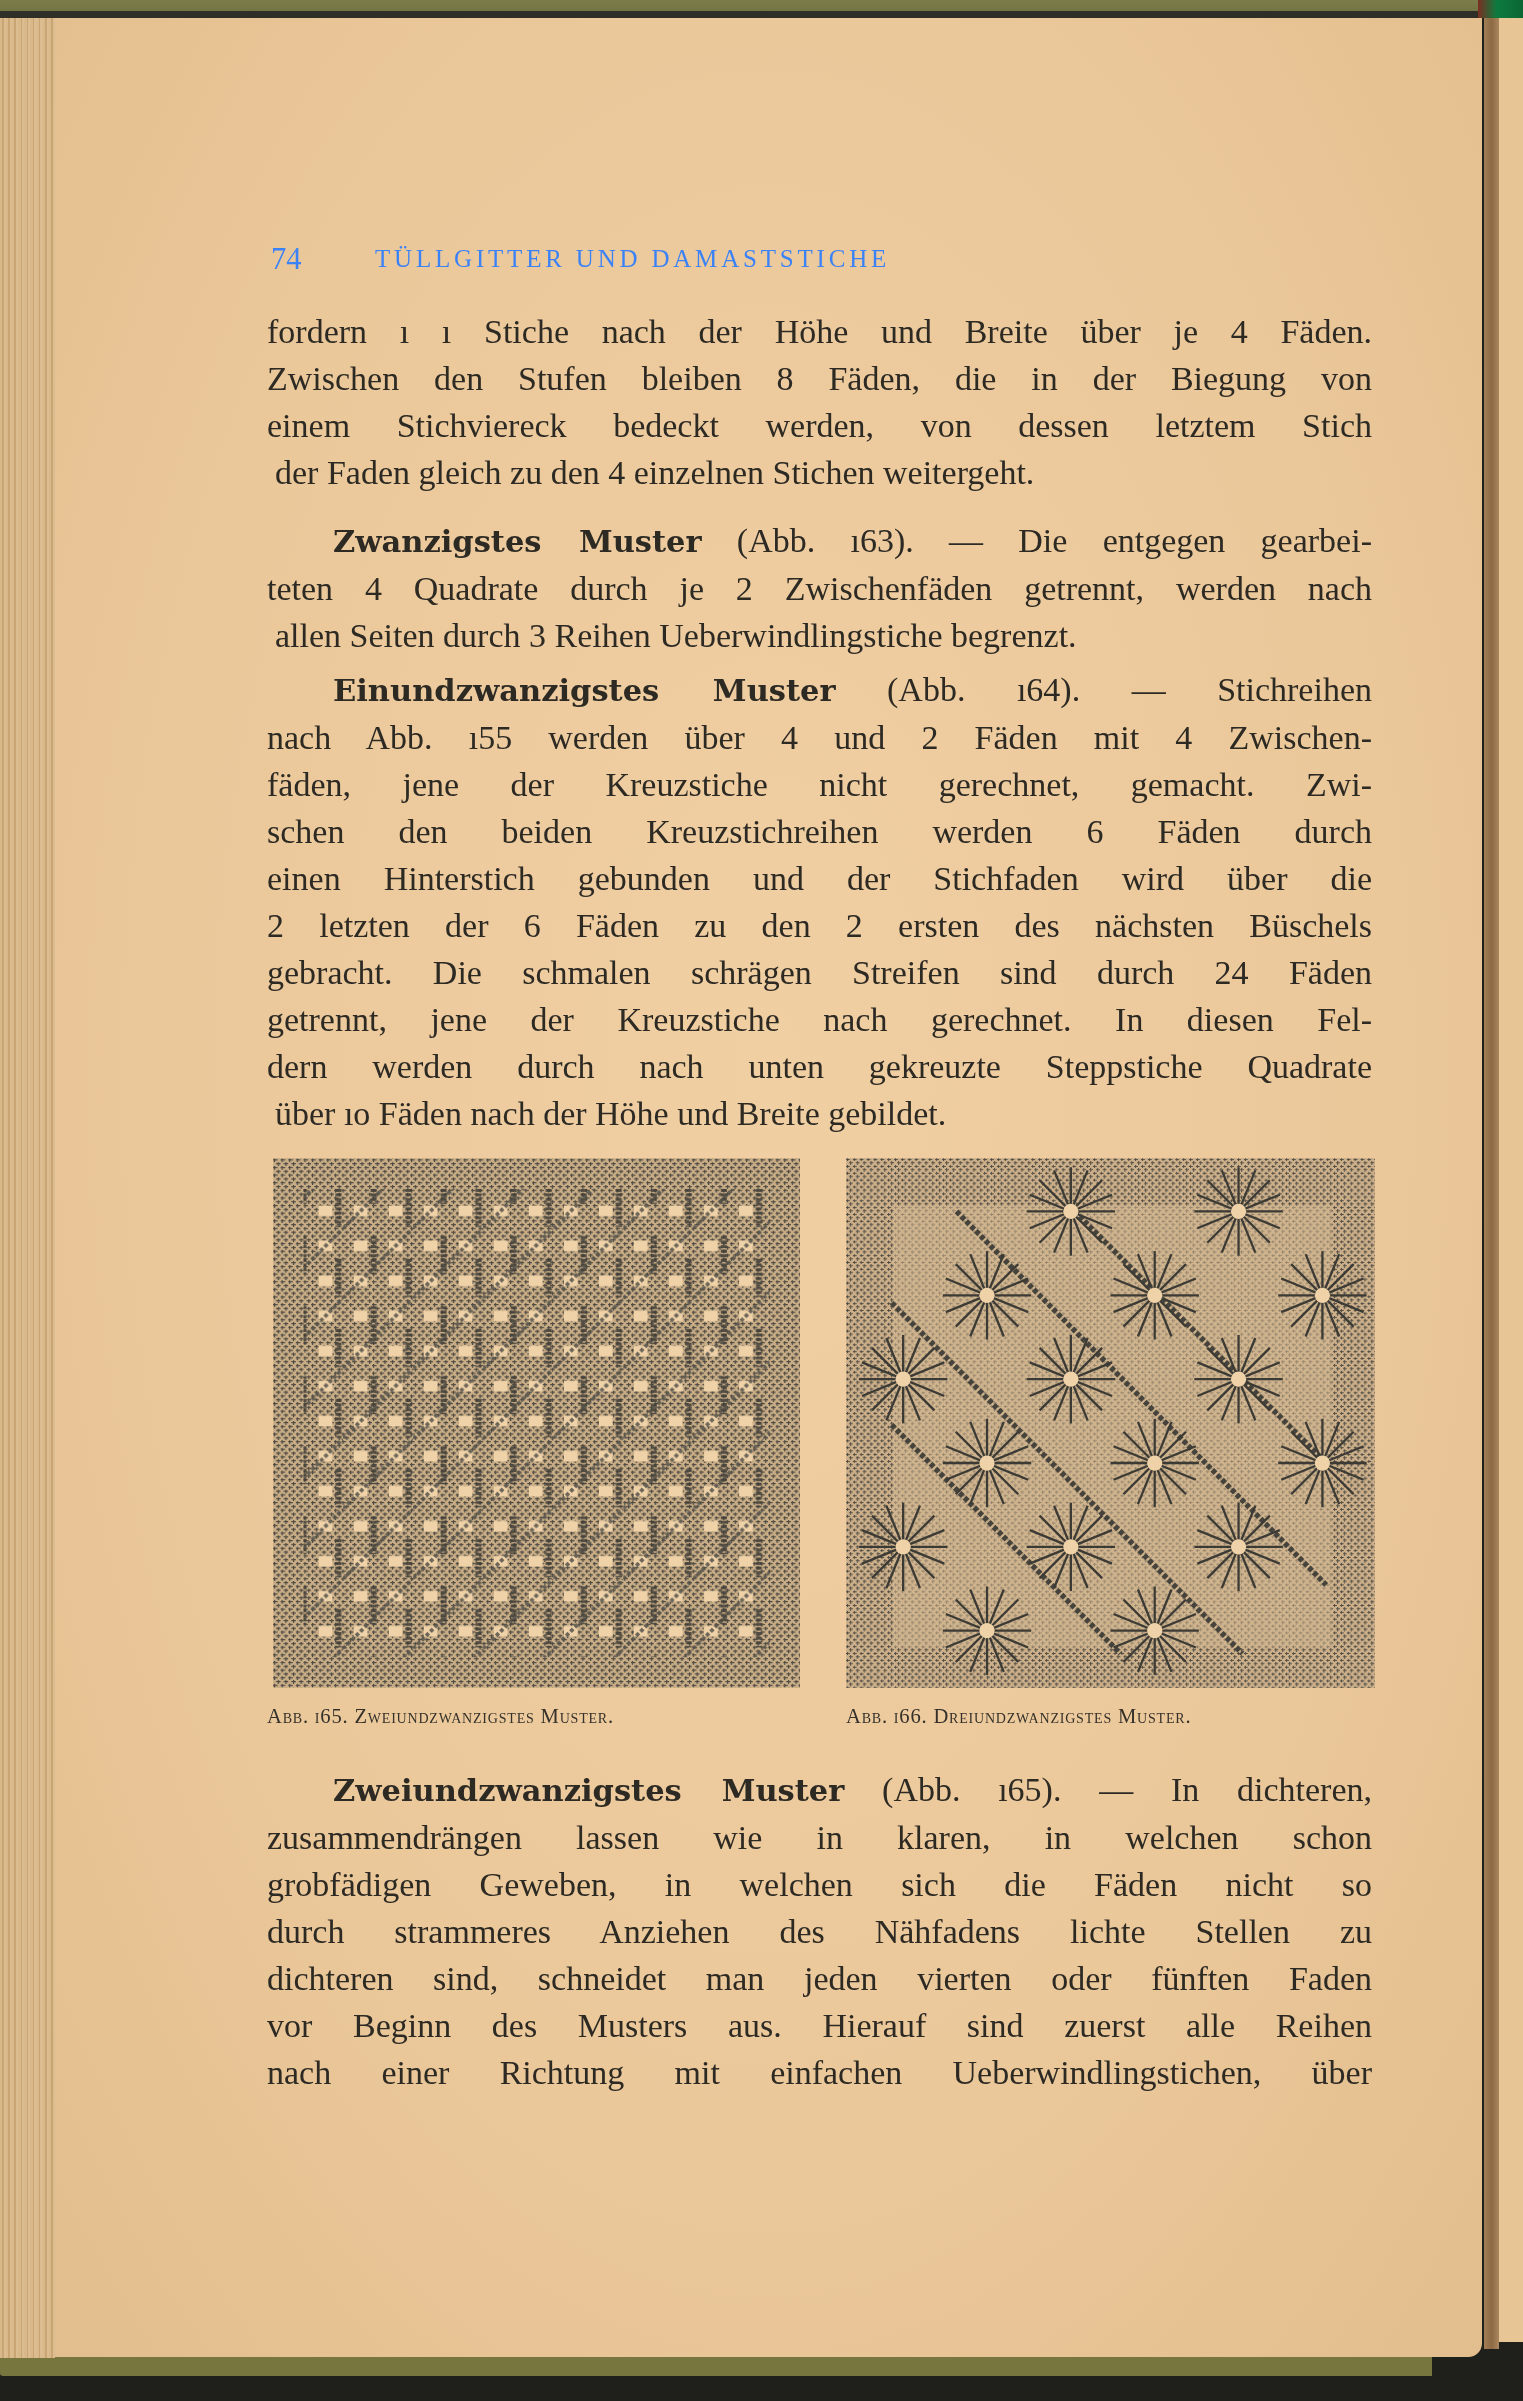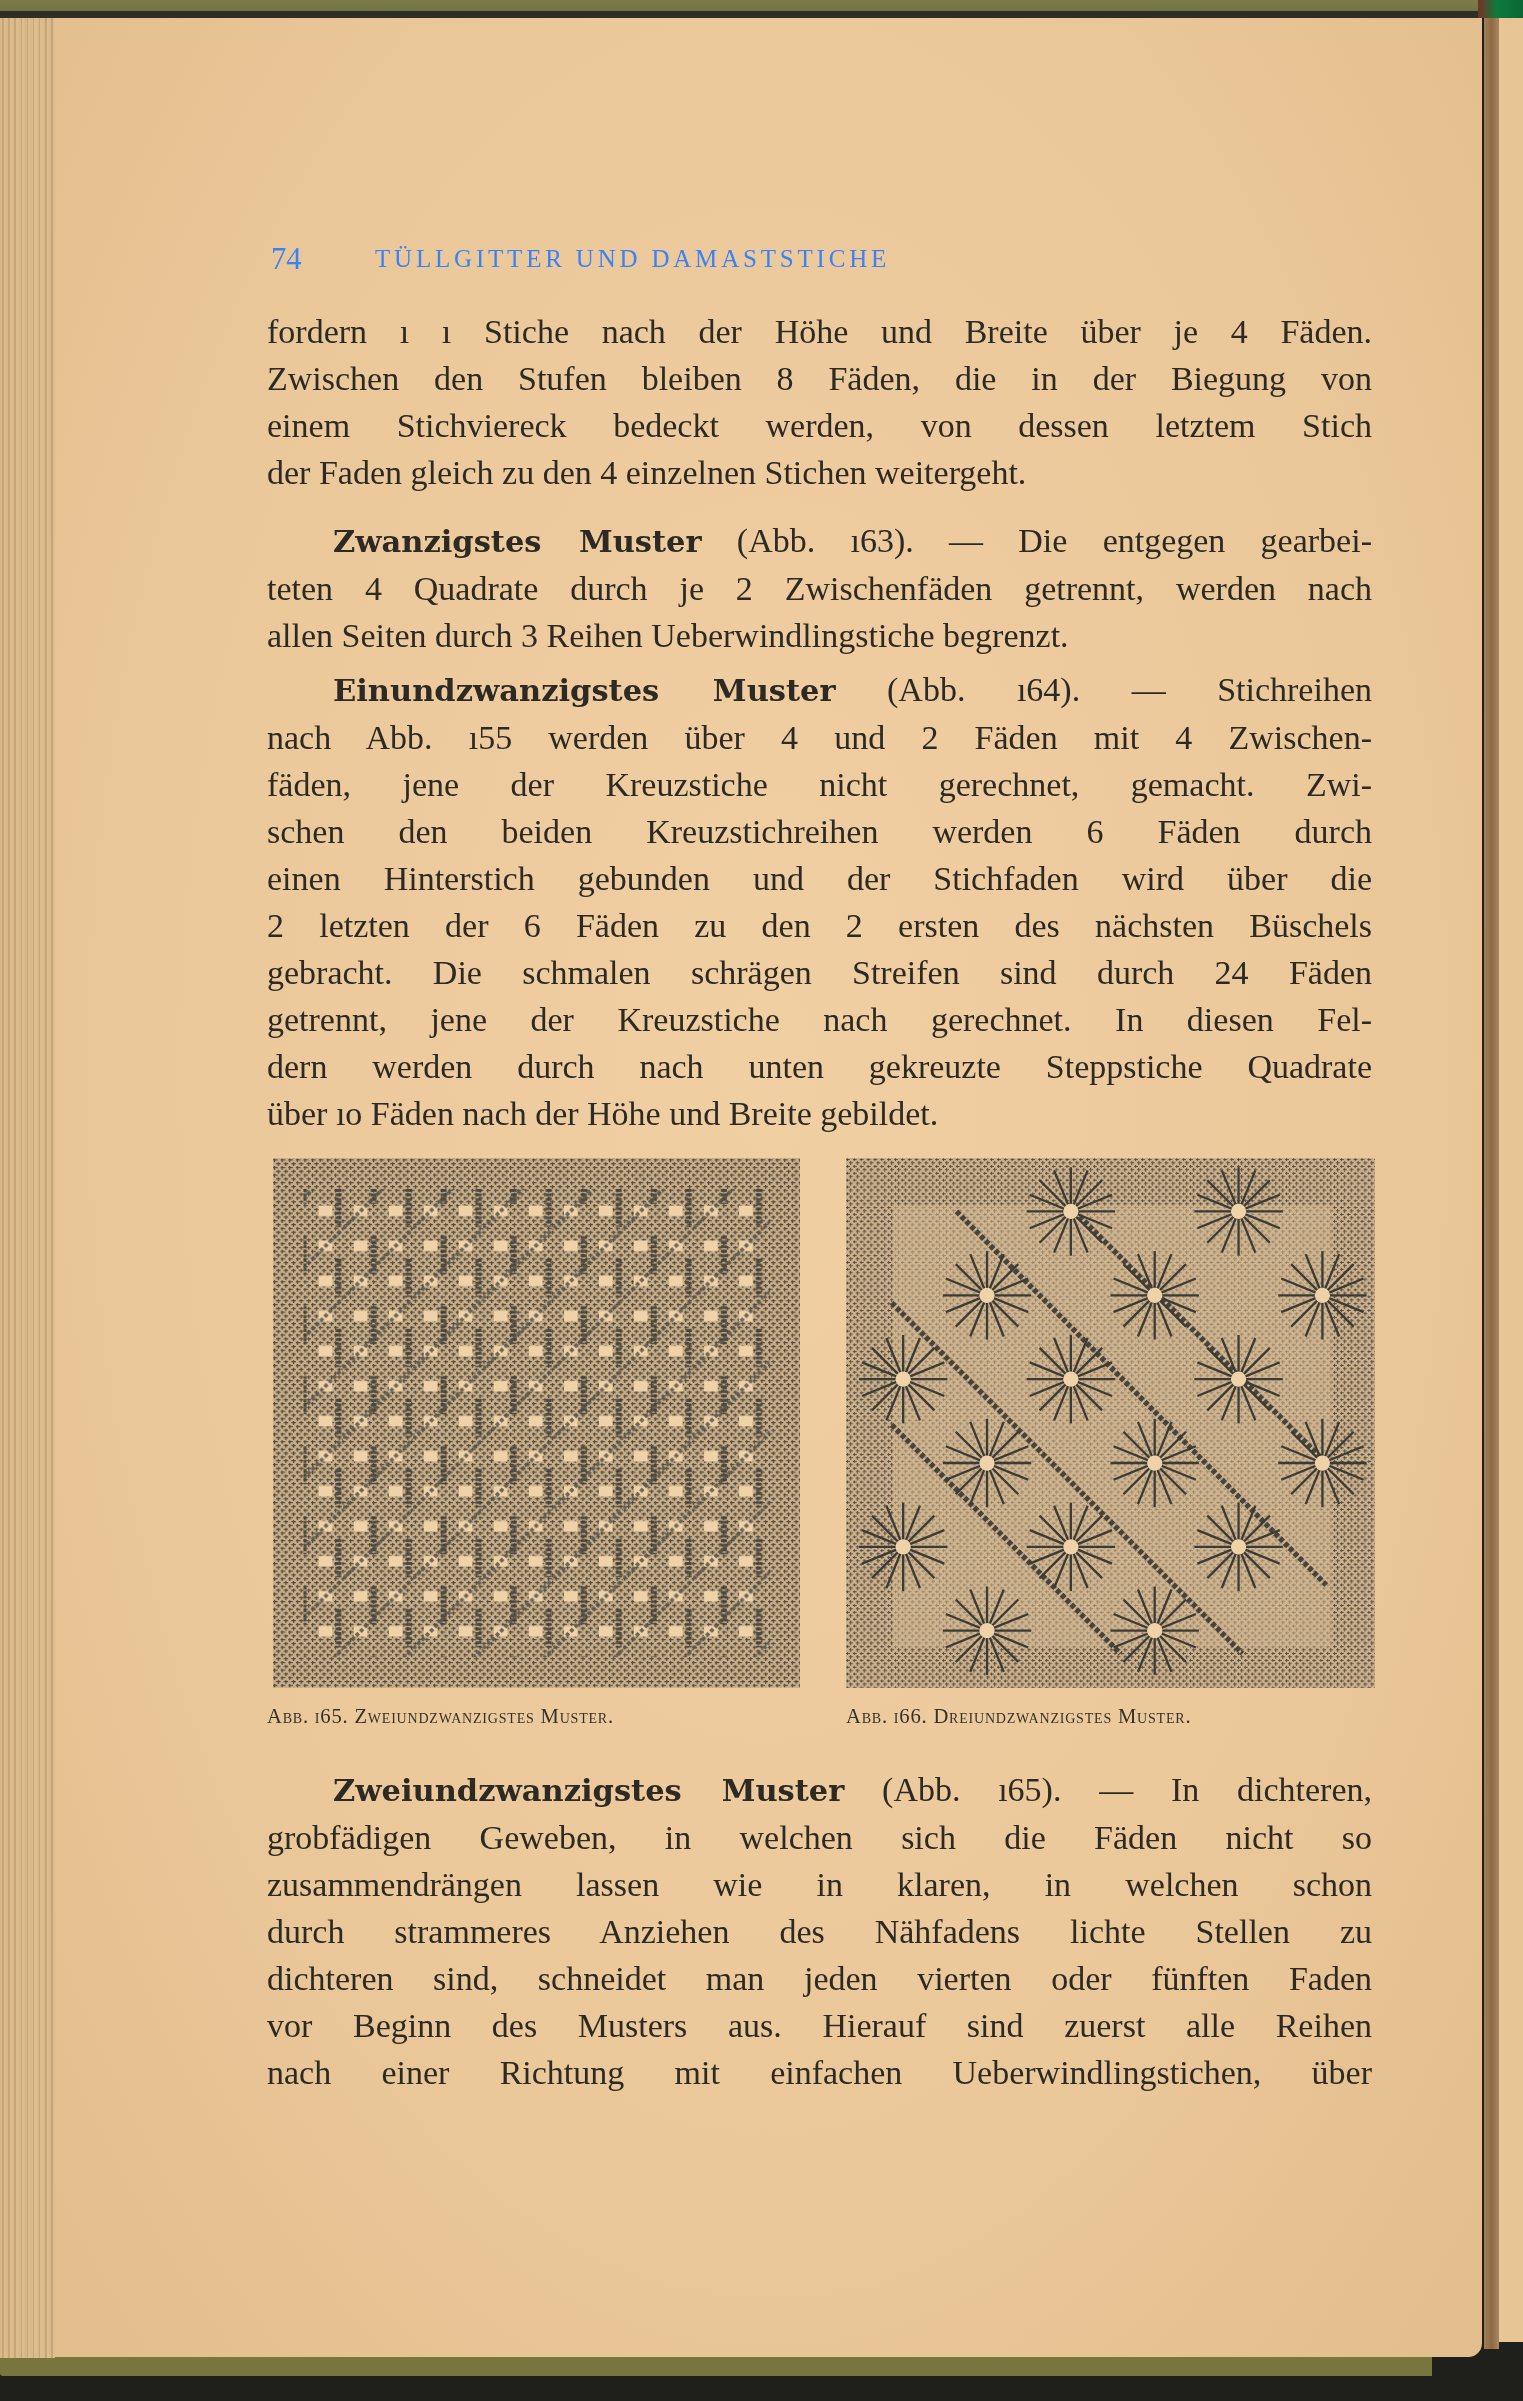--- a/index.html
+++ b/index.html
@@ -53,21 +53,21 @@
   }
   .head-title {
     position: absolute; left: 104px; top: 3px; font-size: 25px; letter-spacing: 3.8px;
   }
 
   .text-block {
     position: absolute; left: 267px; width: 1105px; color: #2d2a24;
     font-size: 34px; line-height: 47px; text-align: justify;
   }
   .line { display: block; text-align: justify; text-align-last: justify; white-space: nowrap; }
-  .line.last { text-align-last: left; }
+  .line.last { text-align-last: left; margin-left: 8px; }
   .para-title {
     font-family: "DejaVu Serif", "Liberation Serif", serif; font-weight: bold;
     font-size: 30.5px; letter-spacing: 0;
   }
 
   .figures {
     position: absolute; left: 267px; top: 1158px; width: 1112px; height: 579px;
   }
   .figure { position: absolute; top: 0; }
   .figure.left { left: 6.1px; width: 527px; }
@@ -196,20 +196,20 @@
         <use href="#star" x="185" y="620"></use>
         <use href="#star" x="405" y="620"></use>
       </g>
     </svg>
     <div class="caption">Abb. ı66. Dreiundzwanzigstes Muster.</div>
   </div>
 </div>
 
 <div class="text-block" style="top:1766px;">
   <span class="line" style="padding-left:66px;"><span class="para-title">Zweiundzwanzigstes Muster</span><span> (Abb. ı65). — In dichteren,</span></span>
+  <span class="line">zusammendrängen lassen wie in klaren, in welchen schon</span>
   <span class="line">grobfädigen Geweben, in welchen sich die Fäden nicht so</span>
-  <span class="line">zusammendrängen lassen wie in klaren, in welchen schon</span>
   <span class="line">durch strammeres Anziehen des Nähfadens lichte Stellen zu</span>
   <span class="line">dichteren sind, schneidet man jeden vierten oder fünften Faden</span>
   <span class="line">vor Beginn des Musters aus. Hierauf sind zuerst alle Reihen</span>
   <span class="line">nach einer Richtung mit einfachen Ueberwindlingstichen, über</span>
 </div>
 
 
 </body></html>

